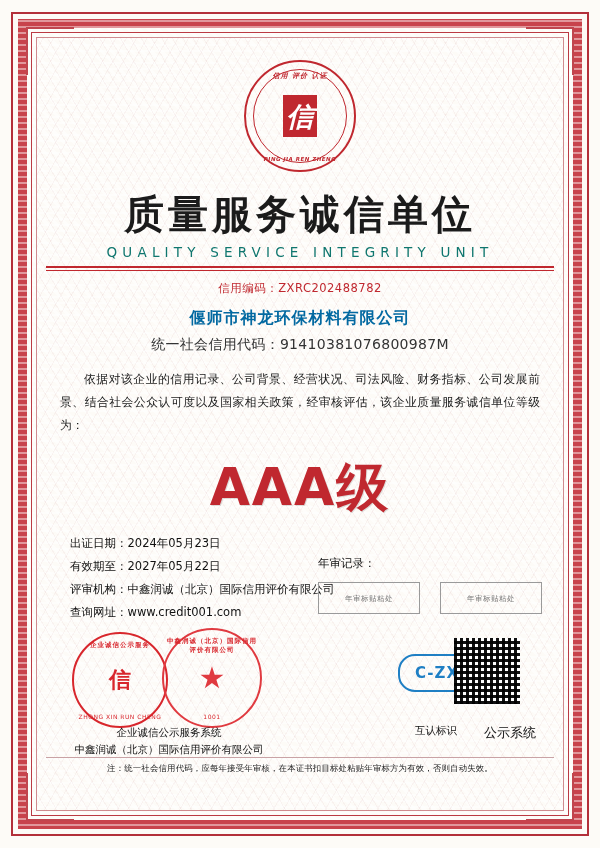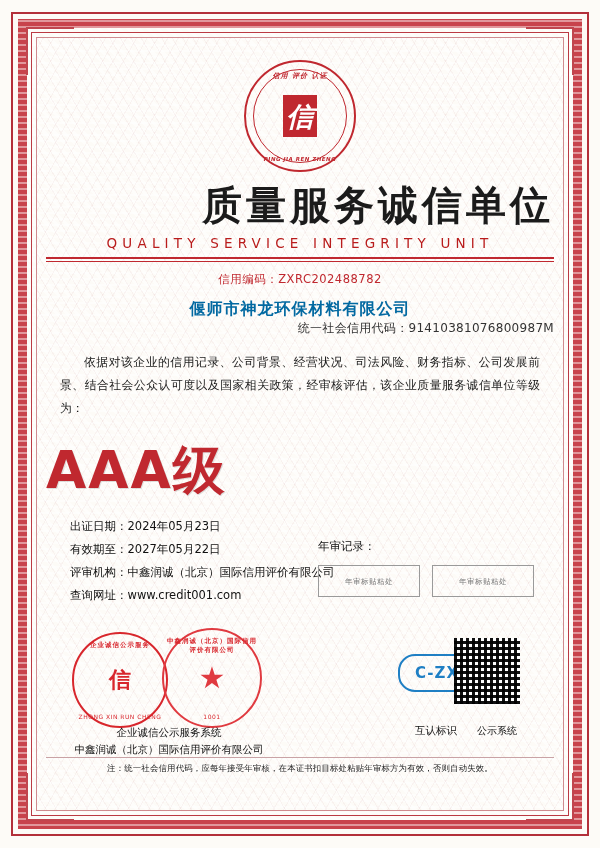--- a/index.html
+++ b/index.html
@@ -95,86 +95,86 @@
     font-family:"DejaVu Sans","Liberation Sans",sans-serif;
   }
   .emblem .arc-top,.emblem .arc-bottom{
     position:absolute;left:0;right:0;text-align:center;
     color:#c0282f;font-size:7px;letter-spacing:1px;font-weight:bold;
   }
   .emblem .arc-top{top:9px;}
   .emblem .arc-bottom{bottom:8px;font-size:5.5px;letter-spacing:.5px;}
 
   .title-cn{
-    margin-top:6px;
-    text-align:right;
+    margin-top:15px;
+    text-align:center;
     font-size:40px;
     font-weight:bold;
     letter-spacing:4px;
     color:#1b1b1b;
     font-family:"DejaVu Sans","Liberation Sans",sans-serif;
   }
   .title-en{
     margin-top:2px;
     text-align:center;
     font-size:13.5px;
     letter-spacing:5.2px;
-    color:#b91c1c;
+    color:#0f766e;
   }
   .title-rule{
     margin:6px auto 0;
     width:100%;height:2px;background:#c0282f;
   }
   .title-rule2{
     margin:2px auto 0;width:100%;height:1px;background:#c0282f;
   }
 
   .credit-no{
     margin-top:10px;text-align:center;
     color:#c0282f;font-size:11.5px;letter-spacing:.5px;
   }
 
   .company{
     margin-top:12px;text-align:center;
     font-size:16px;font-weight:bold;color:#0369a1;letter-spacing:1px;
   }
   .usci{
-    text-align:right;
-    font-size:12px;color:#333;letter-spacing:.3px;
+    margin-top:7px;text-align:center;
+    font-size:14px;color:#333;letter-spacing:.3px;
   }
 
   .body-text{
     margin:14px 14px 0 14px;
     font-size:11.8px;line-height:1.95;color:#1a1a1a;
     text-align:justify;
     text-indent:24px;
   }
 
   .grade{
-    margin-top:24px;text-align:left;
+    margin-top:24px;text-align:center;
     color:#c0282f;
     font-size:52px;font-weight:bold;
     letter-spacing:2px;
     line-height:1;
     text-shadow:1px 1px 0 rgba(0,0,0,.12);
   }
 
   .meta{
     margin-top:19px;
     position:relative;
     padding-left:24px;
     font-size:11.5px;color:#111;line-height:2.0;
   }
   .meta div{white-space:nowrap;}
 
   .annual{
     position:absolute;right:0;top:20px;width:236px;
   }
   .annual .annual-label{font-size:11.5px;color:#111;margin-bottom:7px;}
-  .annual .boxes{display:flex;gap:12px;}
+  .annual .boxes{display:flex;gap:20px;}
   .annual .sticker{
     width:100px;height:30px;border:1px solid #9a9a9a;
     display:flex;align-items:center;justify-content:center;
     font-size:7.5px;color:#7a7a7a;letter-spacing:.5px;
   }
 
   
   .seals{
     position:absolute;left:14px;right:8px;bottom:46px;height:120px;
   }
@@ -216,22 +216,22 @@
     font-size:10.5px;color:#111;
   }
   .qr{
     position:absolute;right:26px;top:6px;width:66px;height:66px;
     background:
       repeating-linear-gradient(0deg,#111 0 3px,#fff 3px 6px),
       repeating-linear-gradient(90deg,#111 0 3px,#fff 3px 6px);
     background-blend-mode:multiply;
   }
   .label-qr{
-    position:absolute;right:0;top:92px;width:98px;text-align:center;
-    font-size:10px;color:#111;
+    position:absolute;right:10px;top:92px;width:98px;text-align:right;
+    font-size:13px;color:#111;
   }
 
   .footnote{
     position:absolute;left:8px;right:8px;bottom:24px;
     text-align:center;font-size:8.4px;color:#222;letter-spacing:.2px;
   }
   .foot-rule{
     position:absolute;left:0;right:0;bottom:40px;height:1px;background:#c9a2a5;
   }
 </style>

